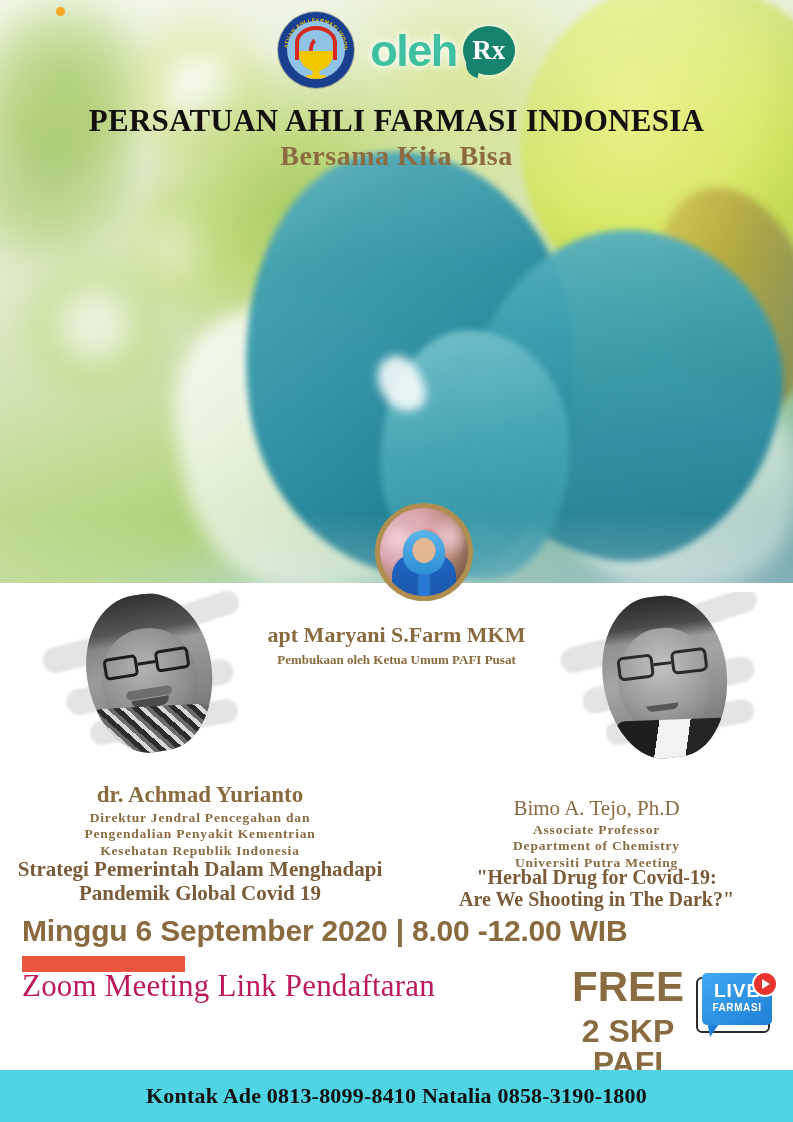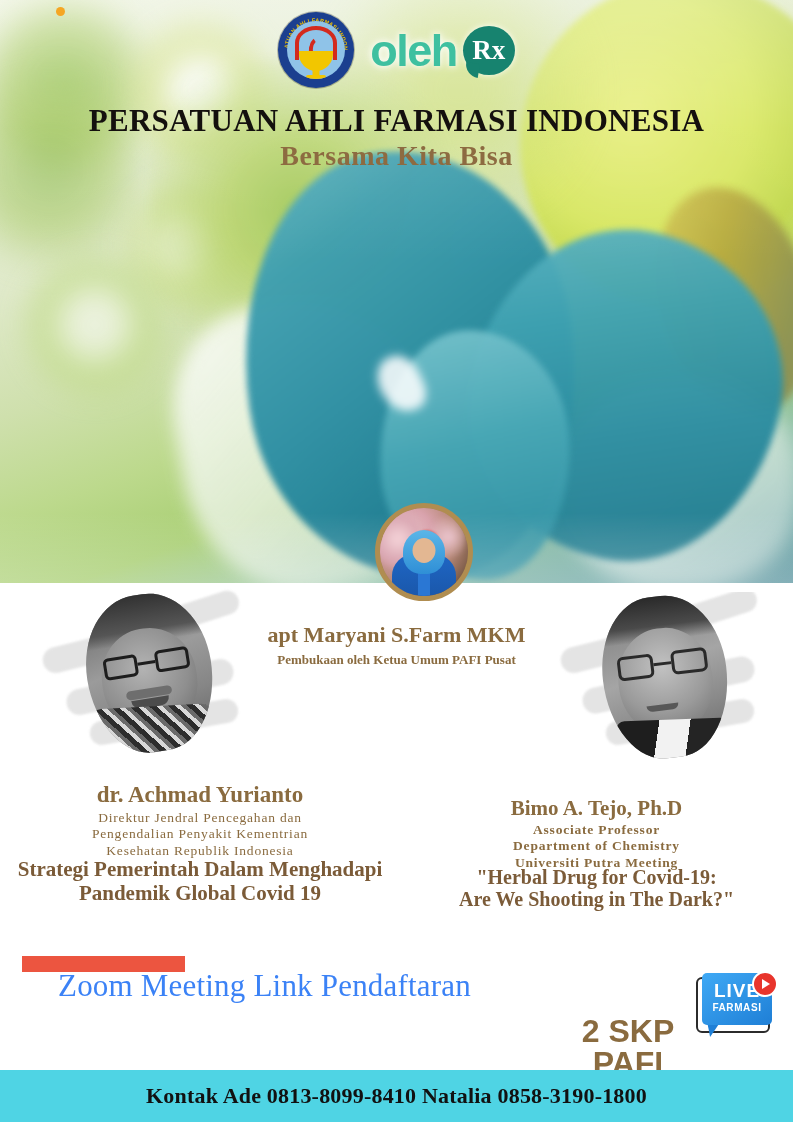--- a/index.html
+++ b/index.html
@@ -158,40 +158,40 @@
   .rp-glass i:last-child{right:0;}
   .rp-glass b{position:absolute;left:36px;top:10px;width:18px;height:3px;background:#2a2a2a;}
   .rp-mouth{position:absolute;left:40px;top:108px;width:32px;height:6px;border-radius:0 0 14px 14px;background:#585858;}
   .rp-collar{position:absolute;left:6px;bottom:-8px;width:112px;height:46px;transform:rotate(5deg);
     background:linear-gradient(100deg,#1e1e1e 0 36%,#f2f2f2 36% 62%,#242424 62% 100%);border-radius:8px;}
 
   
   .left-name{position:absolute;left:0;top:782px;width:400px;text-align:center;
     font-family:"Liberation Serif",serif;font-size:23px;font-weight:bold;color:#8a6b3f;}
   .left-aff{position:absolute;left:0;top:810px;width:400px;text-align:center;
-    font-family:"Liberation Serif",serif;font-size:13.5px;font-weight:normal;color:#8a6b3f;
+    font-family:"Liberation Serif",serif;font-size:13.5px;font-weight:bold;color:#8a6b3f;
     letter-spacing:.8px;line-height:1.22;}
   .left-topic{position:absolute;left:0;top:858px;width:400px;text-align:center;
     font-family:"Liberation Serif",serif;font-size:21px;font-weight:bold;color:#7b5b38;line-height:1.12;}
 
   .right-name{position:absolute;left:400px;top:796px;width:393px;text-align:center;
-    font-family:"Liberation Serif",serif;font-size:21px;font-weight:bold;color:#8a6b3f;}
+    font-family:"Liberation Serif",serif;font-size:21px;font-weight:normal;color:#8a6b3f;}
   .right-aff{position:absolute;left:400px;top:822px;width:393px;text-align:center;
     font-family:"Liberation Serif",serif;font-size:13.5px;font-weight:bold;color:#8a6b3f;
     letter-spacing:.8px;line-height:1.22;}
   .right-topic{position:absolute;left:400px;top:866px;width:393px;text-align:center;
     font-family:"Liberation Serif",serif;font-size:20px;font-weight:bold;color:#7b5b38;line-height:1.12;}
 
   
   .date-line{position:absolute;left:22px;top:914px;
     font-family:"Liberation Sans",sans-serif;font-size:30px;font-weight:bold;color:#8a6b3f;
     letter-spacing:-.2px;}
   .red-bar{position:absolute;left:22px;top:956px;width:163px;height:16px;background:#ec5540;}
   .zoom-line{position:absolute;left:22px;top:968px;
-    font-family:"Liberation Serif",serif;font-size:31px;color:#3b82f6;letter-spacing:.2px;margin-left:36px;}
+    font-family:"Liberation Serif",serif;font-size:31px;color:#be185d;letter-spacing:.2px;}
   .bitly{position:absolute;left:38px;top:1027px;
     font-family:"Liberation Serif",serif;font-size:26px;color:#8a6b3f;}
 
   .free{position:absolute;left:548px;top:966px;width:160px;text-align:center;
     font-family:"Liberation Sans",sans-serif;font-size:42px;font-weight:bold;color:#8a6b3f;line-height:1;}
   .skp{position:absolute;left:548px;top:1015px;width:160px;text-align:center;
     font-family:"Liberation Sans",sans-serif;font-size:32px;font-weight:bold;color:#8a6b3f;line-height:1;}
 
   
   .live-badge{position:absolute;left:694px;top:973px;width:84px;height:72px;}
@@ -333,23 +333,25 @@
       <div class="rp-collar"></div>
     </div>
   </div>
   <div class="right-name">Bimo A. Tejo, Ph.D</div>
   <div class="right-aff" style="white-space:pre-line">Associate Professor
 Department of Chemistry
 Universiti Putra Meeting</div>
   <div class="right-topic" style="white-space:pre-line">"Herbal Drug for Covid-19:
 Are We Shooting in The Dark?"</div>
 
+  <div class="date-line">Minggu  6 September  2020 | 8.00 -12.00 WIB</div>
   <div class="red-bar"></div>
   <div class="zoom-line">Zoom Meeting  Link  Pendaftaran</div>
 
+  <div class="free">FREE</div>
   <div class="skp">2 SKP PAFI</div>
 
   <div class="live-badge">
     <div class="lb-outline"></div>
     <div class="lb-tail"></div>
     <div class="lb-bubble">
       <div class="lb-live">LIVE</div>
       <div class="lb-web">FARMASI</div>
     </div>
     <div class="lb-play">

